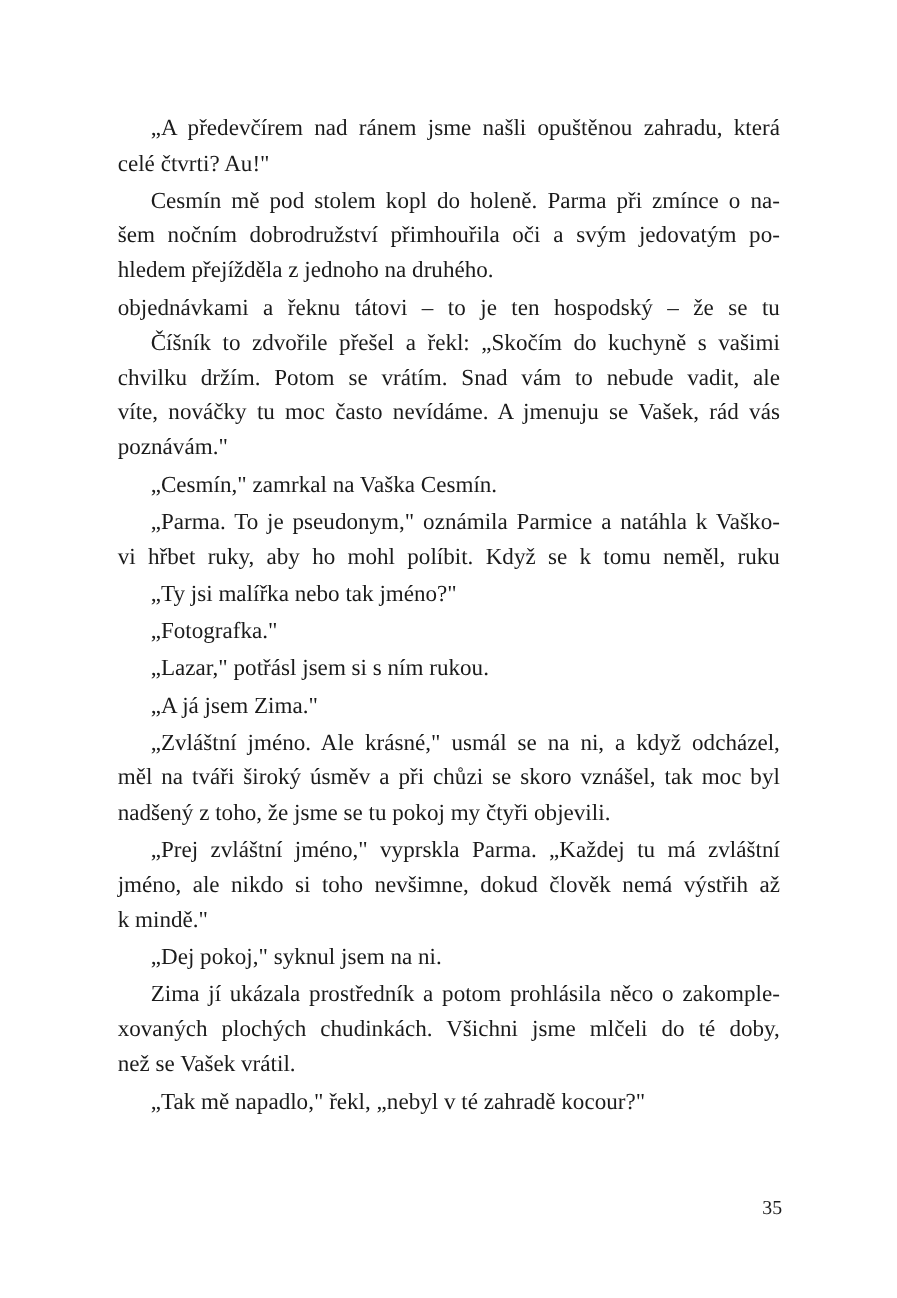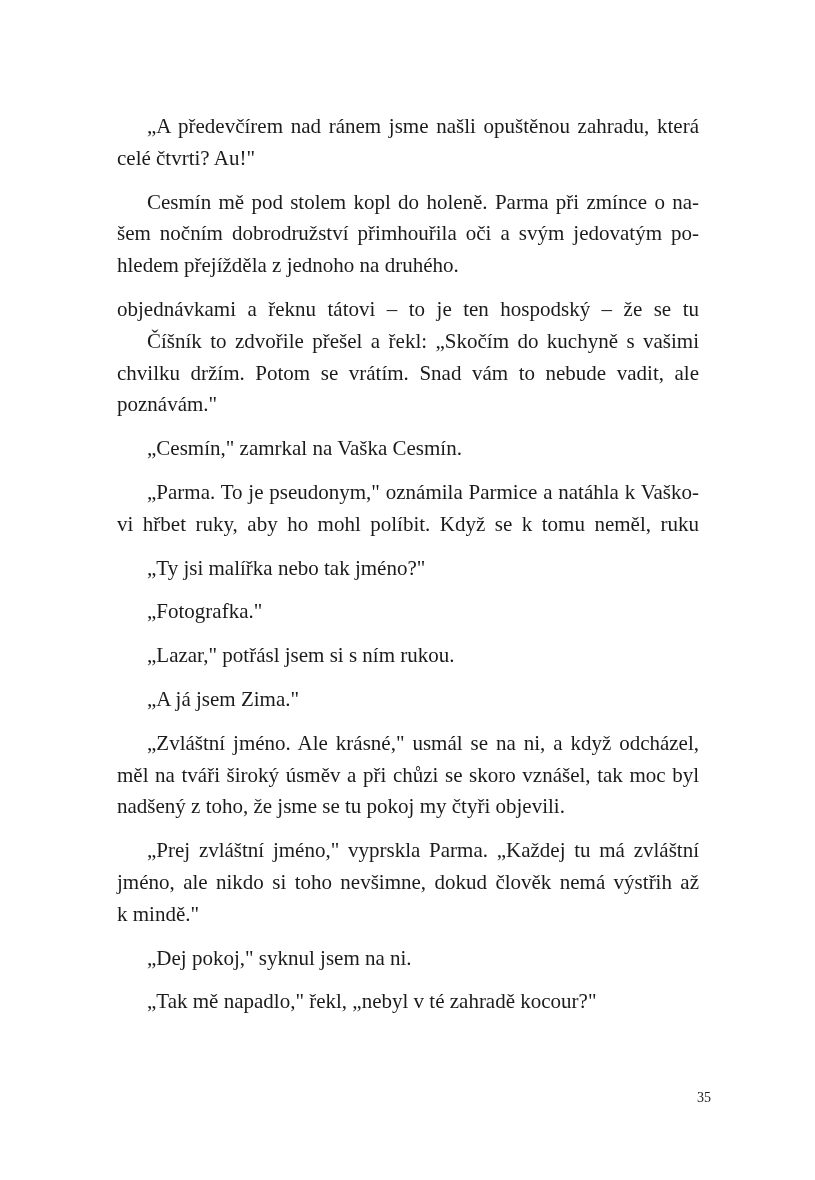--- a/index.html
+++ b/index.html
@@ -16,21 +16,21 @@
     font-family: "Liberation Serif", "DejaVu Serif", serif;
     overflow: hidden;
   }
   .text-block {
     position: absolute;
     left: 105px;
     top: 99px;
     width: 606px;
   }
   .paragraph {
-    margin: 12px;
+    margin: 2px;
     padding: 0;
   }
   .text-line {
     font-size: 21px;
     line-height: 31.8px;
     white-space: normal;
     text-align: justify;
     
   }
   .text-line.stretch {
@@ -38,21 +38,21 @@
   }
   .text-line.first {
     text-indent: 30px;
   }
   .page-number {
     position: absolute;
     left: 105px;
     top: 1084px;
     width: 606px;
     text-align: right;
-    font-size: 14px;
+    font-size: 18px;
     line-height: 28px;
   }
 </style>
 </head>
 <body>
 
 <div class="book-page" style="--page-bg: #ffffff; --page-fg: #1b1b1b;">
   <div class="text-block">
 
   <div class="paragraph">
@@ -61,20 +61,21 @@
       </div>
       <div class="paragraph">
         <div class="text-line first stretch">Cesmín mě pod stolem kopl do holeně. Parma při zmínce o na-</div>
         <div class="text-line stretch">šem nočním dobrodružství přimhouřila oči a svým jedovatým po-</div>
         <div class="text-line">hledem přejížděla z jednoho na druhého.</div>
       </div>
       <div class="paragraph">
         <div class="text-line stretch">objednávkami a řeknu tátovi – to je ten hospodský – že se tu</div>
         <div class="text-line first stretch">Číšník to zdvořile přešel a řekl: „Skočím do kuchyně s vašimi</div>
         <div class="text-line stretch">chvilku držím. Potom se vrátím. Snad vám to nebude vadit, ale</div>
+        <div class="text-line stretch">víte, nováčky tu moc často nevídáme. A jmenuju se Vašek, rád vás</div>
         <div class="text-line">poznávám."</div>
       </div>
       <div class="paragraph">
         <div class="text-line first">„Cesmín," zamrkal na Vaška Cesmín.</div>
       </div>
       <div class="paragraph">
         <div class="text-line first stretch">„Parma. To je pseudonym," oznámila Parmice a natáhla k Vaško-</div>
         <div class="text-line stretch">vi hřbet ruky, aby ho mohl políbit. Když se k tomu neměl, ruku</div>
       </div>
       <div class="paragraph">
@@ -96,17 +97,22 @@
       </div>
       <div class="paragraph">
         <div class="text-line first stretch">„Prej zvláštní jméno," vyprskla Parma. „Každej tu má zvláštní</div>
         <div class="text-line stretch">jméno, ale nikdo si toho nevšimne, dokud člověk nemá výstřih až</div>
         <div class="text-line">k mindě."</div>
       </div>
       <div class="paragraph">
         <div class="text-line first">„Dej pokoj," syknul jsem na ni.</div>
       </div>
       <div class="paragraph">
+        <div class="text-line first stretch">Zima jí ukázala prostředník a potom prohlásila něco o zakomple-</div>
+        <div class="text-line stretch">xovaných plochých chudinkách. Všichni jsme mlčeli do té doby,</div>
+        <div class="text-line">než se Vašek vrátil.</div>
+      </div>
+      <div class="paragraph">
         <div class="text-line first">„Tak mě napadlo," řekl, „nebyl v té zahradě kocour?"</div>
       </div>
     </div>
   <div class="page-number">35</div>
 </div>
 
 </body></html>

